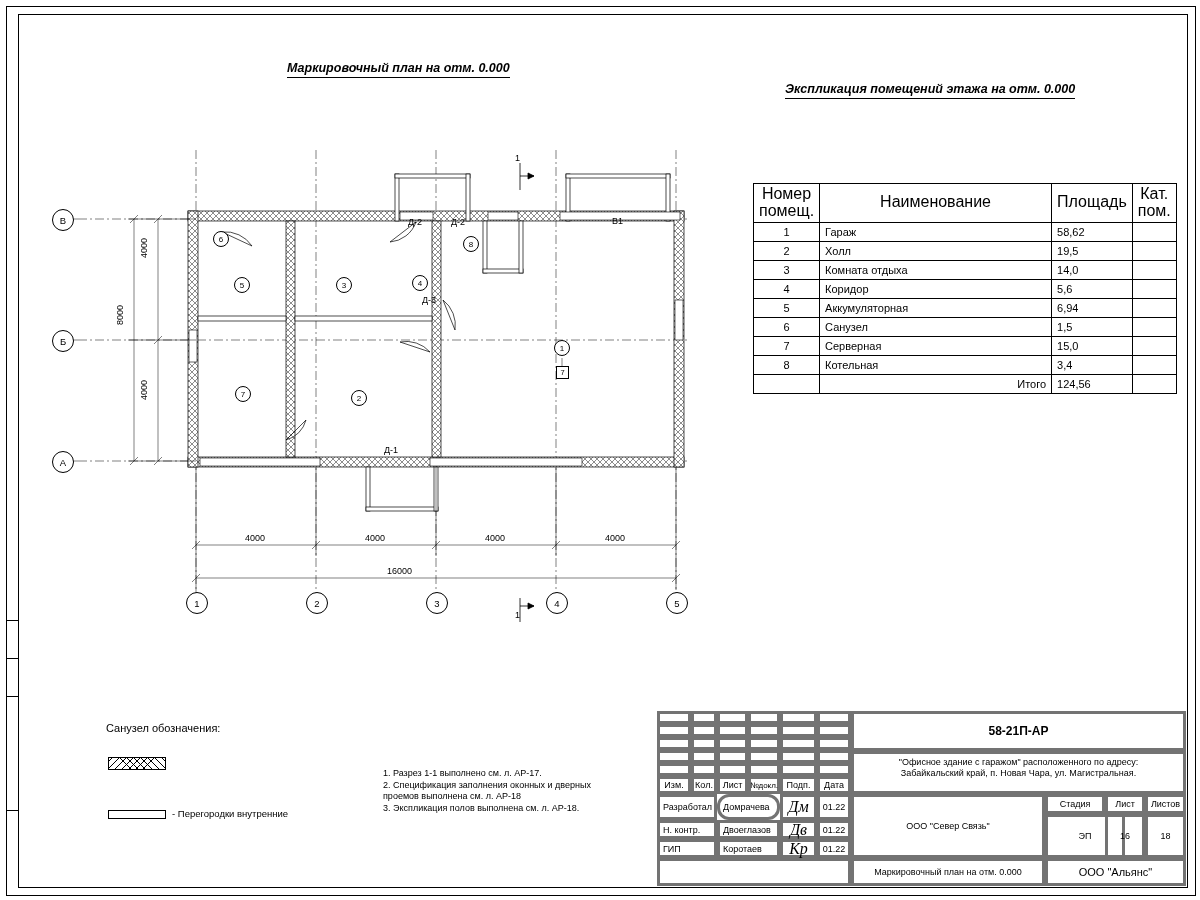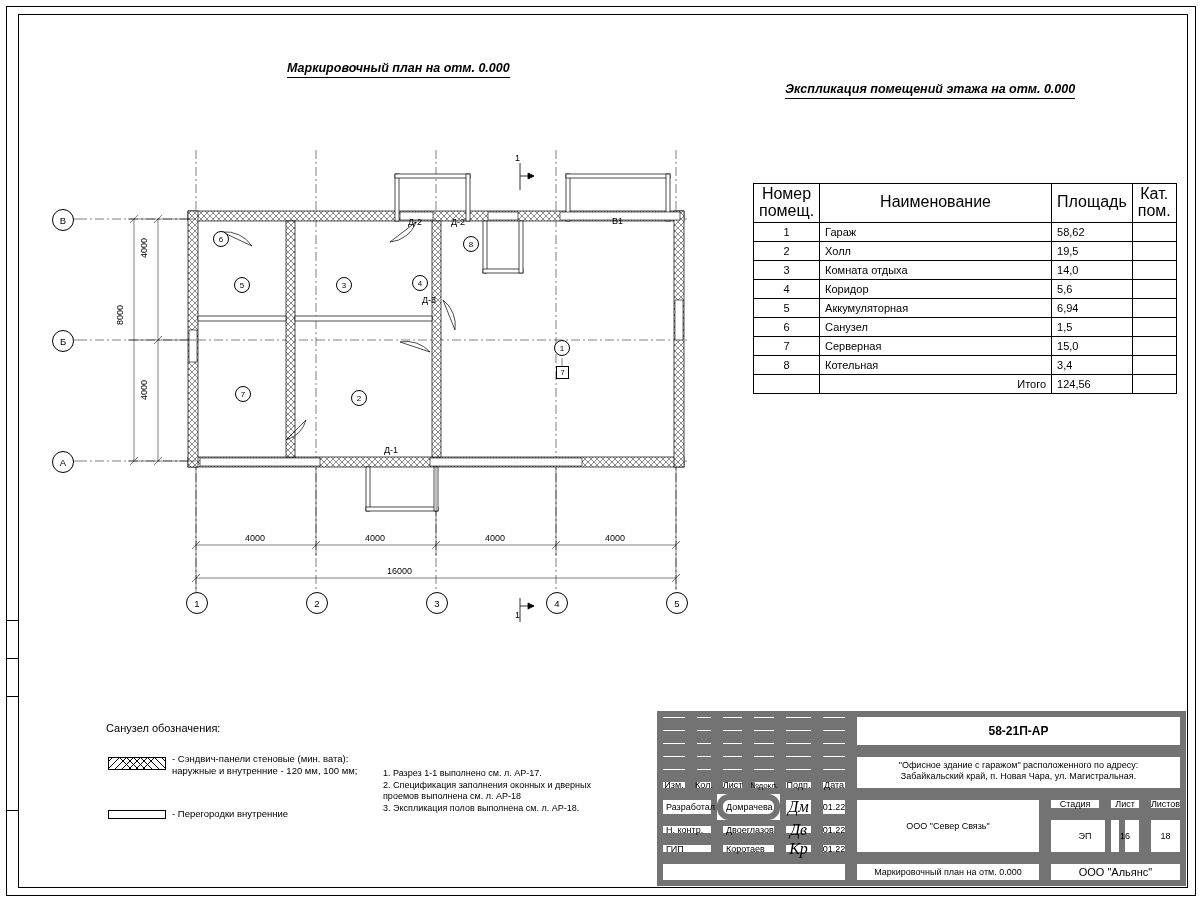--- a/index.html
+++ b/index.html
@@ -38,21 +38,21 @@
   .legend-title{position:absolute;left:106px;top:722px;font-size:11px;}
   .legend-hatch{position:absolute;left:108px;top:757px;width:56px;height:11px;border:1px solid #000;
     background-image:
       repeating-linear-gradient(45deg,#000 0 0.6px,transparent 0.6px 5px),
       repeating-linear-gradient(-45deg,#000 0 0.6px,transparent 0.6px 5px);}
   .legend-line{position:absolute;left:108px;top:810px;width:56px;height:7px;border:1px solid #000;background:#fff;}
   .legend-txt{position:absolute;font-size:9.5px;line-height:1.25;}
   .notes{position:absolute;left:383px;top:768px;font-size:9px;line-height:1.3;}
   
   .stamp{position:absolute;left:657px;top:711px;width:529px;height:175px;}
-  .stamp div.cell{position:absolute;box-sizing:border-box;border:6px solid #737373;
+  .stamp div.cell{position:absolute;box-sizing:border-box;border:3px solid #737373;
                   font-size:9px;display:flex;align-items:center;padding:0 3px;}
   .stamp div.cell.c{justify-content:center;text-align:center;}
   .stamp div.cell.big{font-size:12px;font-weight:bold;}
   .stamp div.cell.mid{font-size:9px;line-height:1.2;display:block;padding-top:3px;text-align:center;}
   .sig{font-family:"Liberation Serif",serif;font-style:italic;font-size:16px;}
 </style>
 </head>
 <body>
 
 <div class="sheet">
@@ -302,24 +302,20 @@
     <div class="dim" style="left:605px;top:533px;">4000</div>
     <div class="dim" style="left:387px;top:566px;">16000</div>
 
     <div class="dim" style="left:139px;top:258px;transform:rotate(-90deg);transform-origin:0 0;">4000</div>
     <div class="dim" style="left:139px;top:400px;transform:rotate(-90deg);transform-origin:0 0;">4000</div>
     <div class="dim" style="left:115px;top:325px;transform:rotate(-90deg);transform-origin:0 0;">8000</div>
   </div>
 
   <div class="legend-title">Санузел обозначения:</div>
   <div class="legend-hatch"></div>
-  <div class="legend-txt" style="left:172px;top:753px;">
-    <span>- Сэндвич-панели стеновые (мин. вата):</span><br>
-    <span>наружные и внутренние - 120 мм, 100 мм;</span>
-  </div>
   <div class="legend-line"></div>
   <div class="legend-txt" style="left:172px;top:808px;">- Перегородки внутренние</div>
 
   <div class="notes">
     <div>1. Разрез 1-1 выполнено см. л. АР-17.</div>
     <div>2. Спецификация заполнения оконных и дверных</div>
     <div>проемов выполнена см. л. АР-18</div>
     <div>3. Экспликация полов выполнена см. л. АР-18.</div>
   </div>
 

